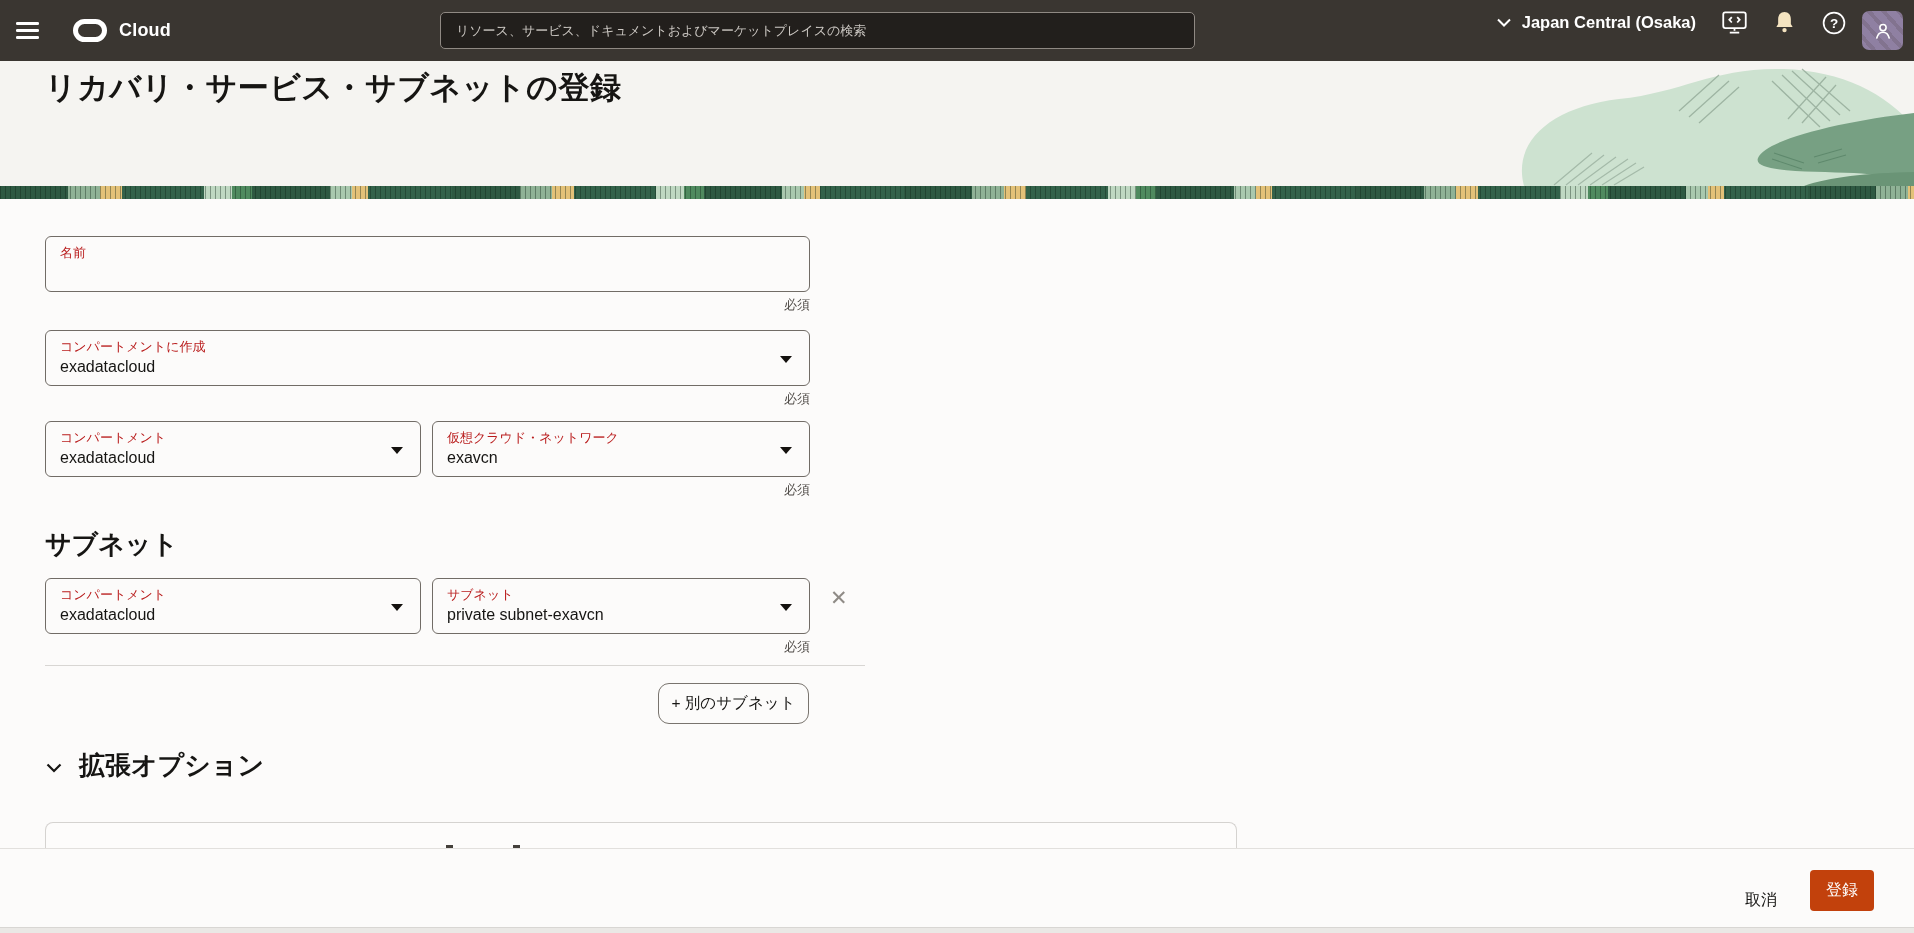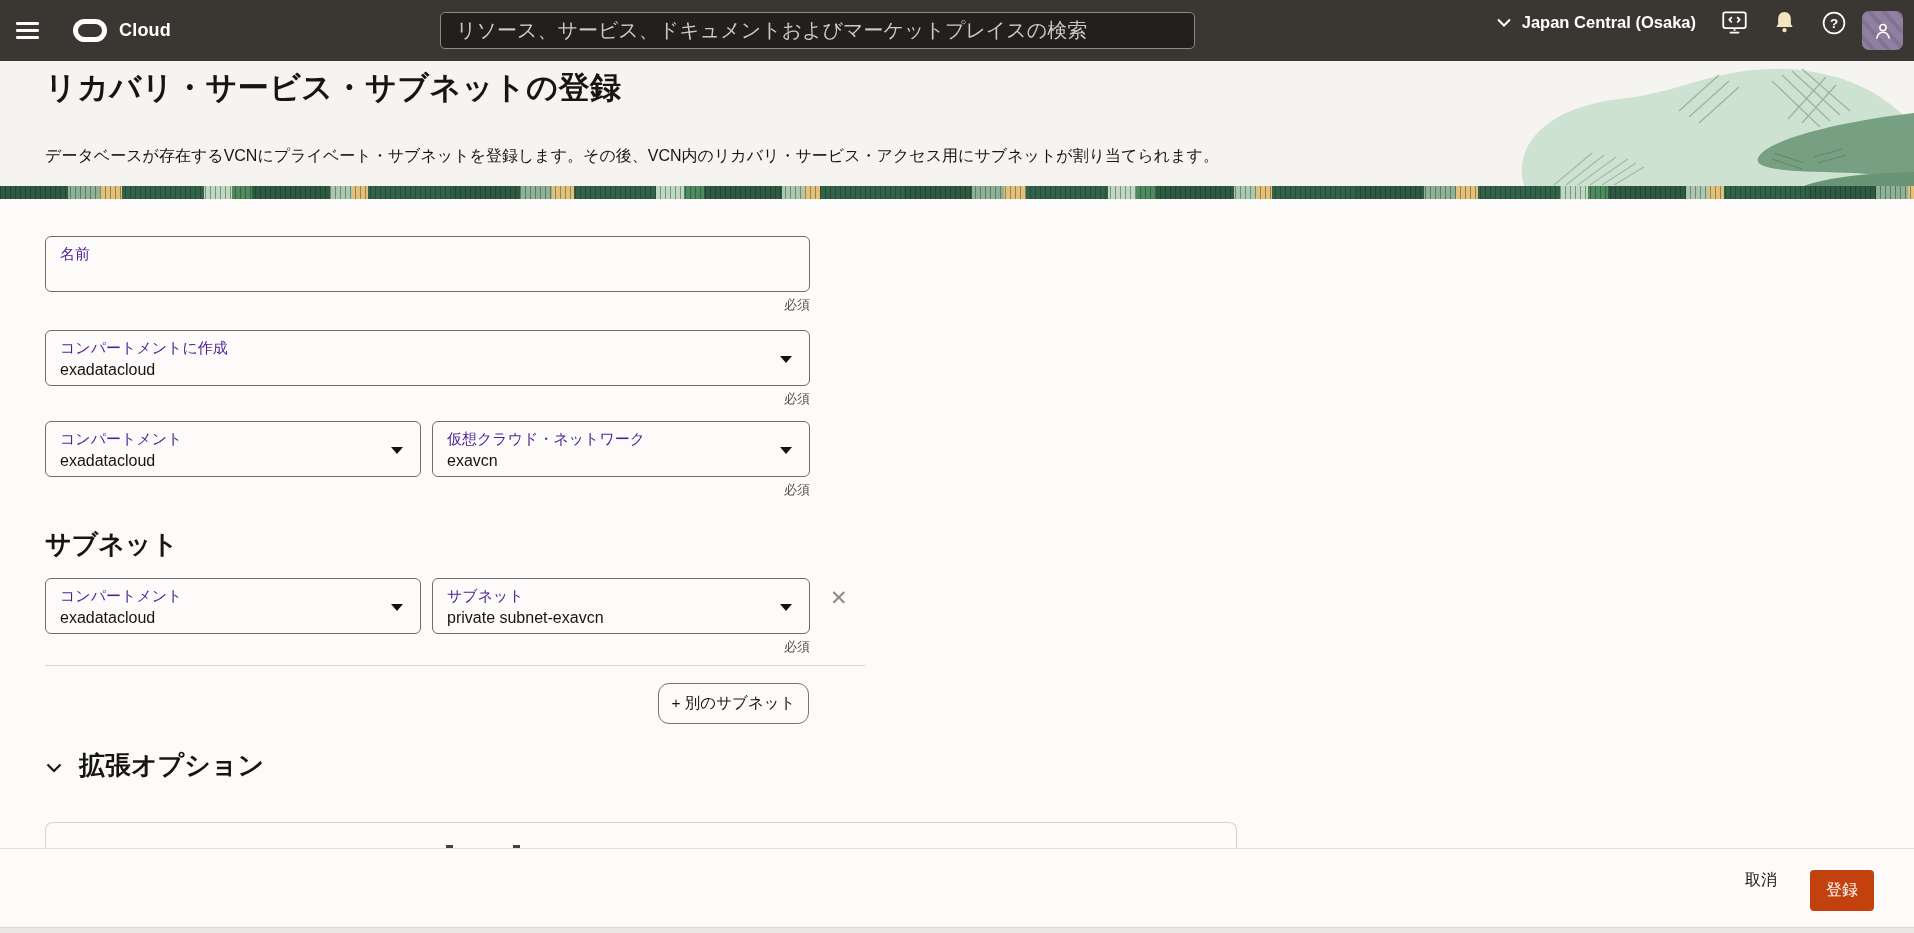--- a/index.html
+++ b/index.html
@@ -10,21 +10,21 @@
   
   .topbar { position:absolute; top:0; left:0; width:100%; height:61px; background:#3a3631; z-index:30; }
   .tb-left { position:absolute; left:16px; top:0; height:61px; display:flex; align-items:center; }
   .hamburger { width:23px; height:17px; display:flex; flex-direction:column; justify-content:space-between; cursor:pointer; margin-right:34px; }
   .hamburger span { display:block; height:2.6px; border-radius:1.3px; background:#ffffff; }
   .o-logo { width:34px; height:23px; border:5px solid #ffffff; border-radius:12px; margin-right:12px; }
   .brand { color:#ffffff; font-size:18px; font-weight:700; letter-spacing:.2px; }
 
   .search-wrap { position:absolute; left:440px; top:12px; width:755px; height:37px; }
   .search-input { width:100%; height:100%; background:#221f1c; border:1px solid #8f8983; border-radius:5px;
-                  color:#d9d6d2; font-size:20px; padding:0 15px; outline:none; font-family:inherit; }
+                  color:#d9d6d2; font-size:13px; padding:0 15px; outline:none; font-family:inherit; }
   .search-input::placeholder { color:#ccc8c3; opacity:1; }
 
   .tb-cluster { position:absolute; right:67px; top:0; height:45px; display:flex; align-items:center; gap:25px; }
   .region { display:flex; align-items:center; gap:11px; color:#ffffff; cursor:pointer; }
   .region-label { font-size:16.5px; font-weight:700; white-space:nowrap; }
   .tb-icon { display:flex; align-items:center; cursor:pointer; }
   .avatar { position:absolute; right:11px; top:11px; width:41px; height:39px; border-radius:7px; cursor:pointer;
             background:repeating-linear-gradient(48deg,#8f80a2 0 7px,#82738f 7px 11px);
             display:flex; align-items:center; justify-content:center; }
 
@@ -37,41 +37,41 @@
           background-image:
             repeating-linear-gradient(90deg, rgba(15,35,22,.38) 0 1px, rgba(0,0,0,0) 1px 5px),
             repeating-linear-gradient(90deg,
               #2e5942 0 68px, #8fb296 68px 100px, #e3c178 100px 122px, #33624a 122px 204px,
               #bfd8c2 204px 232px, #4f8a5f 232px 252px, #2e5942 252px 330px, #a9c8ae 330px 352px,
               #e3c178 352px 368px, #33624a 368px 452px); }
 
   
   .field { position:absolute; height:56px; background:#fcfbfa; border:1px solid #716c66; border-radius:6px; padding:8px 14px 0; }
   .field.select { cursor:pointer; }
-  .flabel { font-size:15px; color:#4c1d95; line-height:1.25; white-space:nowrap; }
+  .flabel { font-size:13px; color:#b91c1c; line-height:1.25; white-space:nowrap; }
   .fvalue { font-size:16px; color:#161513; margin-top:3px; white-space:nowrap; }
   input.fvalue { border:none; background:transparent; outline:none; width:100%; padding:0; font-family:inherit; display:block; }
   .caret { position:absolute; right:17px; top:25px; width:0; height:0;
            border-left:6px solid transparent; border-right:6px solid transparent; border-top:7.5px solid #14110e; }
   .required { position:absolute; font-size:13px; color:#4f4b47; text-align:right; width:765px; left:45px; }
   .section-h { position:absolute; left:45px; font-size:26px; font-weight:700; color:#161513; white-space:nowrap; }
   .x-btn { position:absolute; left:830px; top:587px; font-size:21px; color:#8f8b86; cursor:pointer; line-height:1; }
   .divider { position:absolute; left:45px; top:665px; width:820px; height:1px; background:#d8d6d3; }
   .add-btn { position:absolute; left:658px; top:683px; width:151px; height:41px; border:1px solid #79746e; border-radius:11px;
              background:#fcfbfa; font-size:15.5px; color:#161513; display:flex; align-items:center; justify-content:center;
              cursor:pointer; white-space:nowrap; }
   .adv { position:absolute; left:46px; top:748px; display:flex; align-items:center; gap:17px; cursor:pointer; }
   .adv-h { font-size:26px; font-weight:700; color:#161513; white-space:nowrap; }
   .card { position:absolute; left:45px; top:822px; width:1192px; height:40px; background:#fdfcfb;
           border:1px solid #d5d3d0; border-bottom:none; border-radius:8px 8px 0 0; }
   .speck { position:absolute; height:3px; width:7px; background:#44403b; top:845px; }
 
   
   .footer { position:absolute; left:0; top:848px; width:100%; height:85px; background:#fcfbfa; border-top:1px solid #e2e0dd; z-index:20; }
-  .footer-actions { position:absolute; top:21px; right:40px; display:flex; align-items:flex-start; gap:33px; }
+  .footer-actions { position:absolute; top:21px; right:40px; display:flex; align-items:flex-end; gap:33px; }
   .cancel-btn { font-size:16px; color:#161513; cursor:pointer; }
   .submit-btn { width:64px; height:41px; background:#c2410c; color:#ffffff; border:none; border-radius:4px; font-size:16px;
                 display:flex; align-items:center; justify-content:center; cursor:pointer; font-family:inherit; }
   .bottom-strip { position:absolute; left:0; bottom:0; width:100%; height:6px; background:#eae8e5; border-top:1px solid #d8d6d3; }
 </style>
 </head>
 <body>
 
 <div id="root">
 
@@ -155,21 +155,20 @@
           <path d="M240 124 L270 106"></path>
       </g>
       <g stroke="#4e7a5e" stroke-width="1.1" fill="none" opacity="0.6">
         <path d="M400 92 L430 102"></path>
           <path d="M398 98 L428 108"></path>
           <path d="M440 96 L468 88"></path>
           <path d="M444 102 L472 94"></path>
       </g>
     </svg>
     <div class="page-title">リカバリ・サービス・サブネットの登録</div>
-    <div class="page-desc">データベースが存在するVCNにプライベート・サブネットを登録します。その後、VCN内のリカバリ・サービス・アクセス用にサブネットが割り当てられます。</div>
     <div class="band"></div>
   </div>
 
   <div class="field" style="left:45px; top:236px; width:765px;">
     <div class="flabel">名前</div>
   </div>
   <div class="required" style="top:296px;">必須</div>
 
   <div class="field select" style="left:45px; top:330px; width:765px;">
     <div class="flabel">コンパートメントに作成</div>

